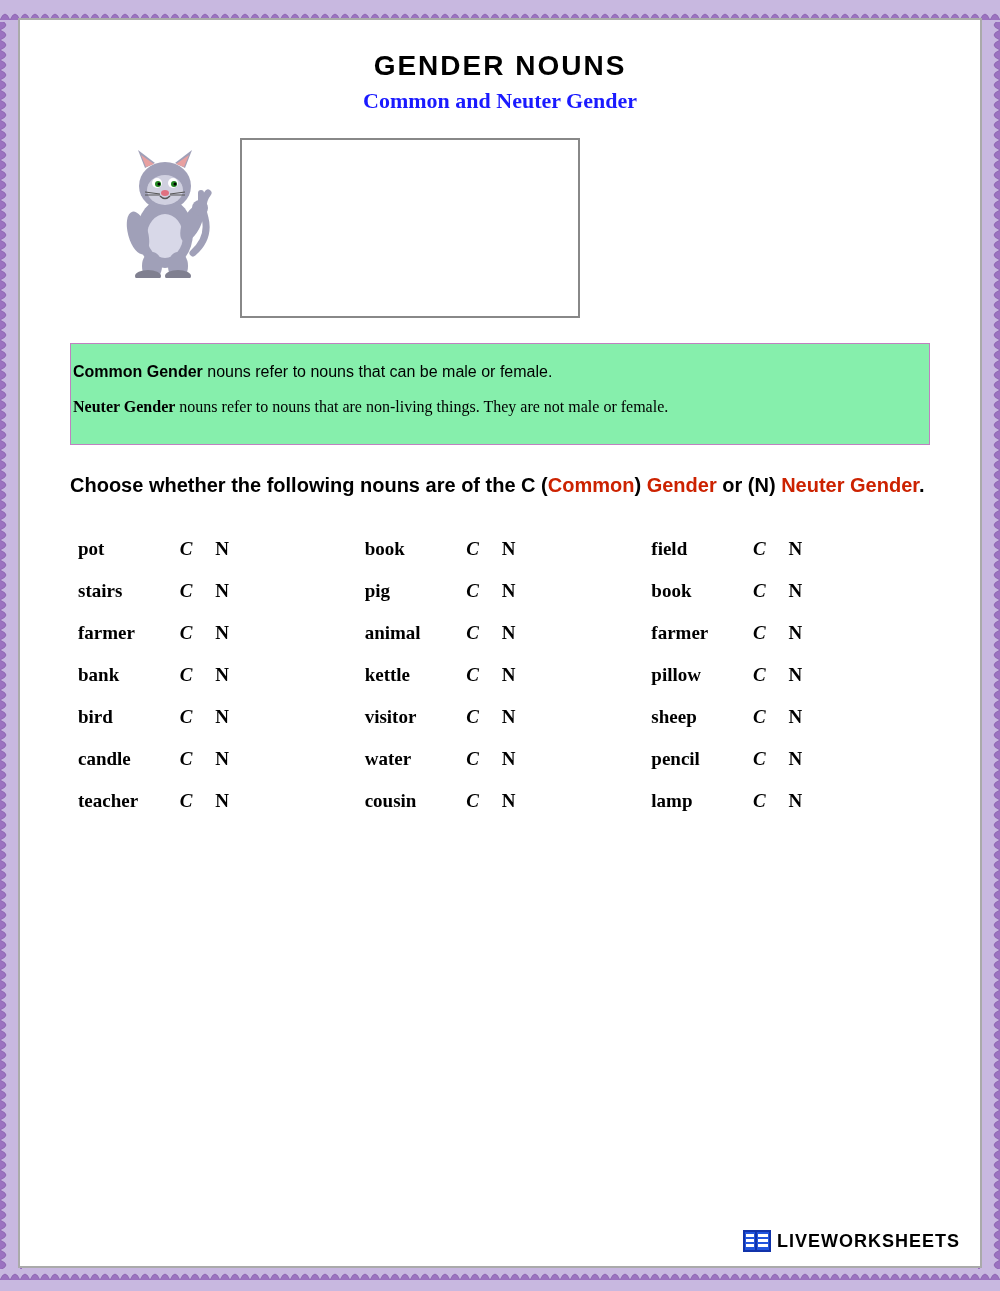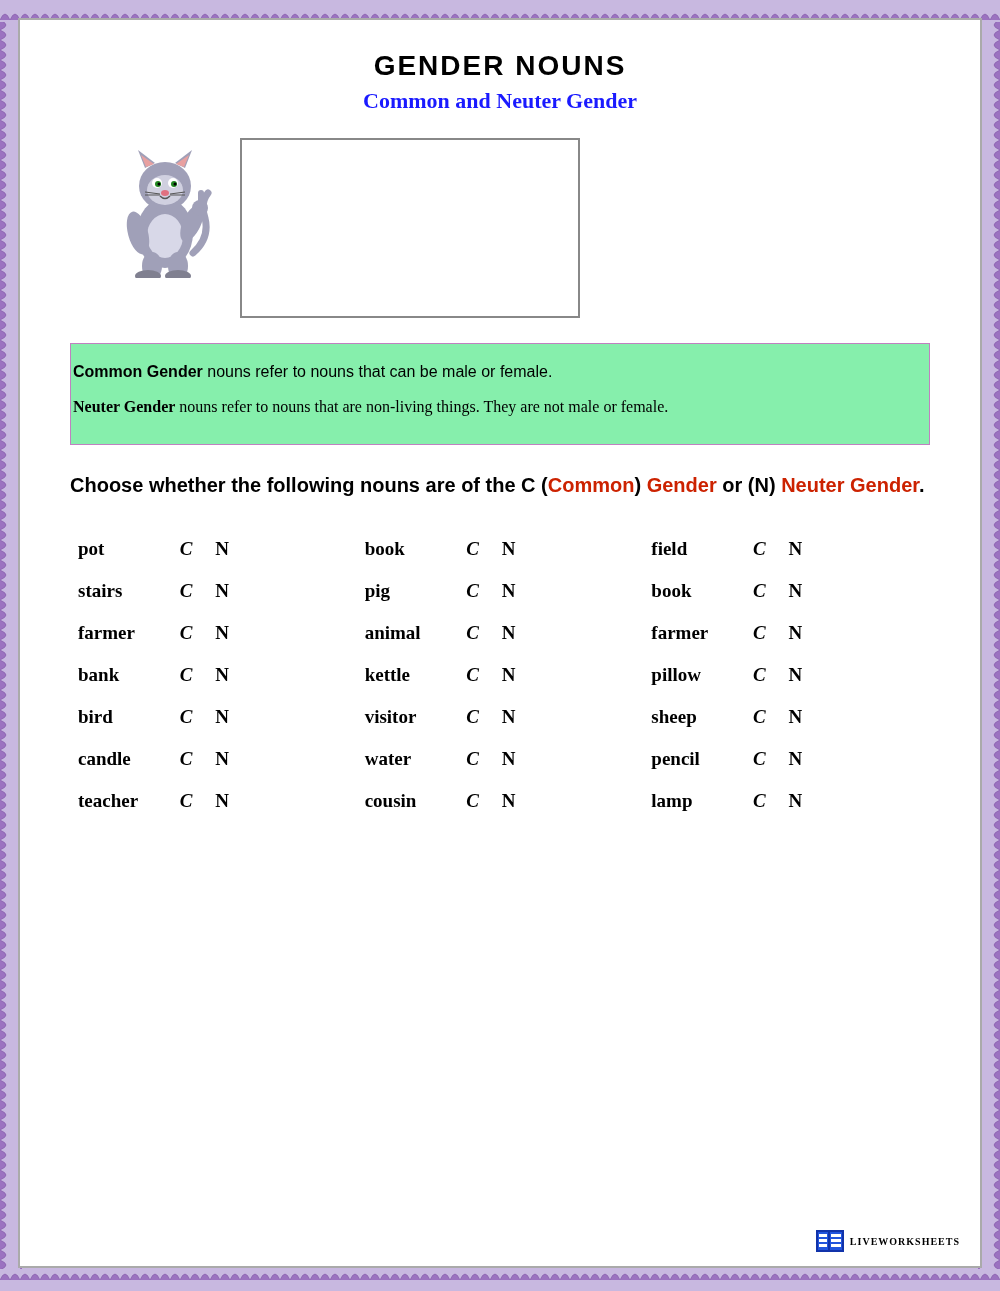--- a/index.html
+++ b/index.html
@@ -428,17 +428,17 @@
           <rect x="2" y="2" width="10" height="18" fill="#2255dd"></rect>
           <rect x="14" y="2" width="12" height="18" fill="#2255dd"></rect>
           <rect x="3" y="4" width="8" height="3" fill="white"></rect>
           <rect x="3" y="9" width="8" height="3" fill="white"></rect>
           <rect x="3" y="14" width="8" height="3" fill="white"></rect>
           <rect x="15" y="4" width="10" height="3" fill="white"></rect>
           <rect x="15" y="9" width="10" height="3" fill="white"></rect>
           <rect x="15" y="14" width="10" height="3" fill="white"></rect>
         </svg>
       </div>
-      <span style="font-size:10px; font-weight:bold; font-family:Liberation Serif, serif; letter-spacing:1px;">LIVEWORKSHEETS</span>
+      <span style="font-size:18px; font-weight:bold; font-family:Liberation Sans, sans-serif; letter-spacing:1px;">LIVEWORKSHEETS</span>
     </div>
 
   </div>
 </div>
 
 </body></html>

